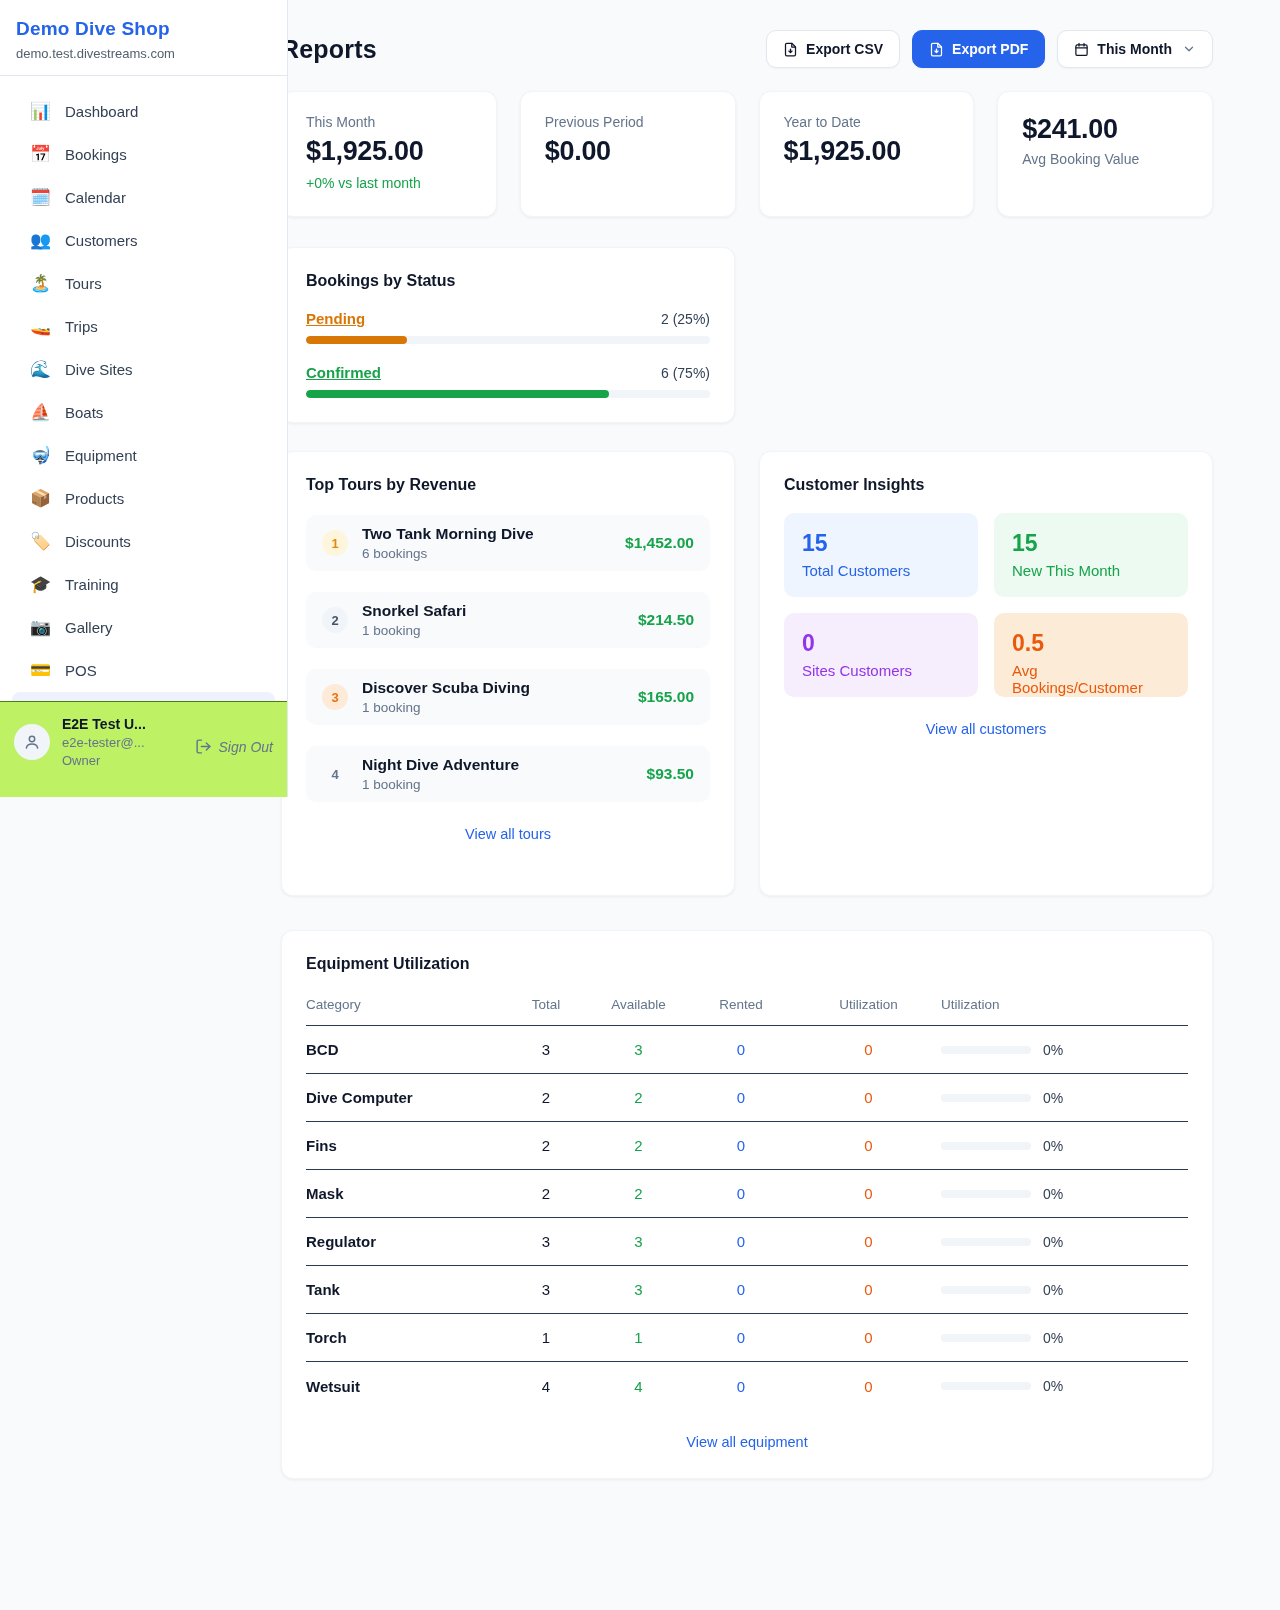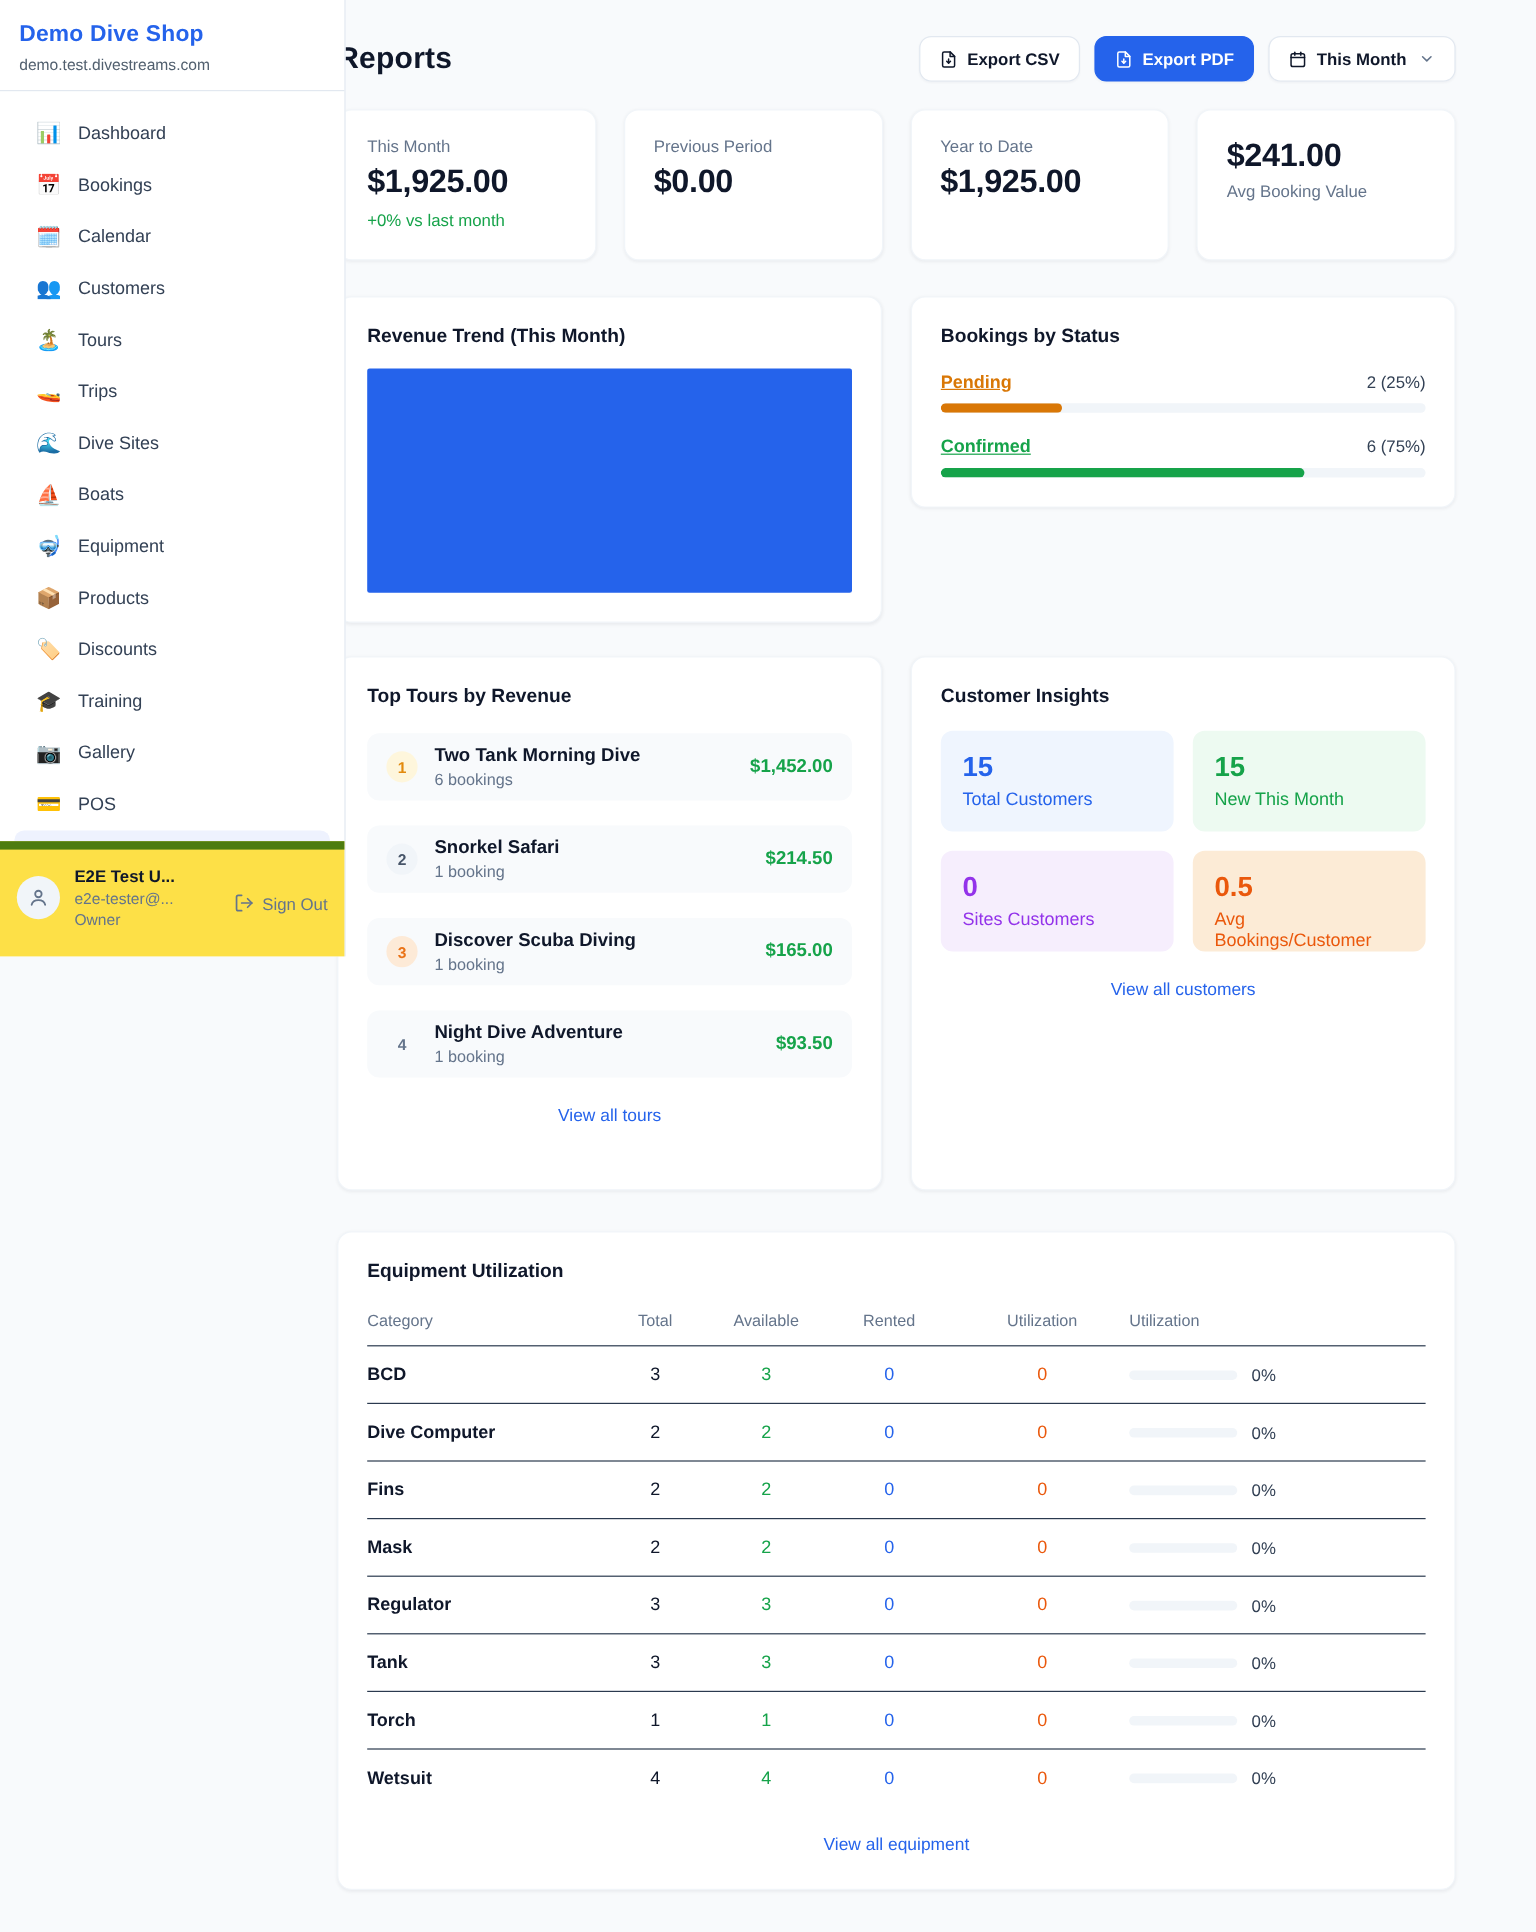--- a/index.html
+++ b/index.html
@@ -24,32 +24,32 @@
     border-radius:8px; cursor:pointer; height:43px;
   }
   .nav-icon { font-size:17px; width:20px; text-align:center; flex:0 0 20px; }
   .nav-label { font-size:15px; color:#334155; }
   .nav-active-sliver {
     position:absolute; left:12px; right:12px; bottom:96px; height:9px;
     background:#EEF2FE; border-radius:8px 8px 0 0;
   }
   .side-foot {
     position:absolute; left:0; right:0; bottom:0; height:96px;
-    border-top:7px solid #4d7c0f; background:#fde047;
+    border-top:1px solid #4d7c0f; background:#bef264;
     display:flex; align-items:flex-start; gap:12px; padding:14px 14px 0 14px;
   }
   .avatar {
     width:36px; height:36px; border-radius:50%; background:#F1F5F9;
     display:flex; align-items:center; justify-content:center; color:#64748B; margin-top:8px;
   }
   .user-block { flex:1; min-width:0; }
   .user-name { font-size:14px; font-weight:bold; color:#0F172A; }
   .user-email { font-size:13px; color:#64748B; margin-top:3px; }
   .user-role { font-size:13px; color:#64748B; margin-top:3px; }
-  .signout { display:flex; align-items:center; gap:7px; color:#64748B; font-size:14px; cursor:pointer; margin-top:22px; white-space:nowrap; }
+  .signout { display:flex; align-items:center; gap:7px; color:#64748B; font-size:14px; cursor:pointer; margin-top:22px; white-space:nowrap;font-style:italic; }
 
   
   .main { position:absolute; left:281px; top:0; width:932px; }
   .page-head { display:flex; align-items:center; justify-content:space-between; margin-top:30px; }
   .page-title { font-size:25px; font-weight:800; letter-spacing:.2px; }
   .head-actions { display:flex; gap:12px; }
   .btn {
     display:flex; align-items:center; gap:8px; height:38px; padding:0 16px;
     border-radius:10px; font-size:14px; font-weight:bold; cursor:pointer;
     border:1px solid #E2E8F0; background:#fff; color:#0F172A;
@@ -287,24 +287,20 @@
       <div class="stat-value">$1,925.00</div>
     </div>
     <div class="card stat-card value-first">
       <div class="stat-value">$241.00</div>
       <div class="stat-label">Avg Booking Value</div>
     </div>
   </div>
 
   <div class="row2">
     <div class="card pad">
-      <div class="card-title">Revenue Trend (This Month)</div>
-      <div class="chart-block"></div>
-    </div>
-    <div class="card pad">
       <div class="card-title">Bookings by Status</div>
       <div class="status-row">
         <div class="status-top">
           <span class="status-label pending">Pending</span>
           <span class="status-count">2 (25%)</span>
         </div>
         <div class="track">
           <div class="fill pending" style="width: 25%;"></div>
         </div>
       </div>

